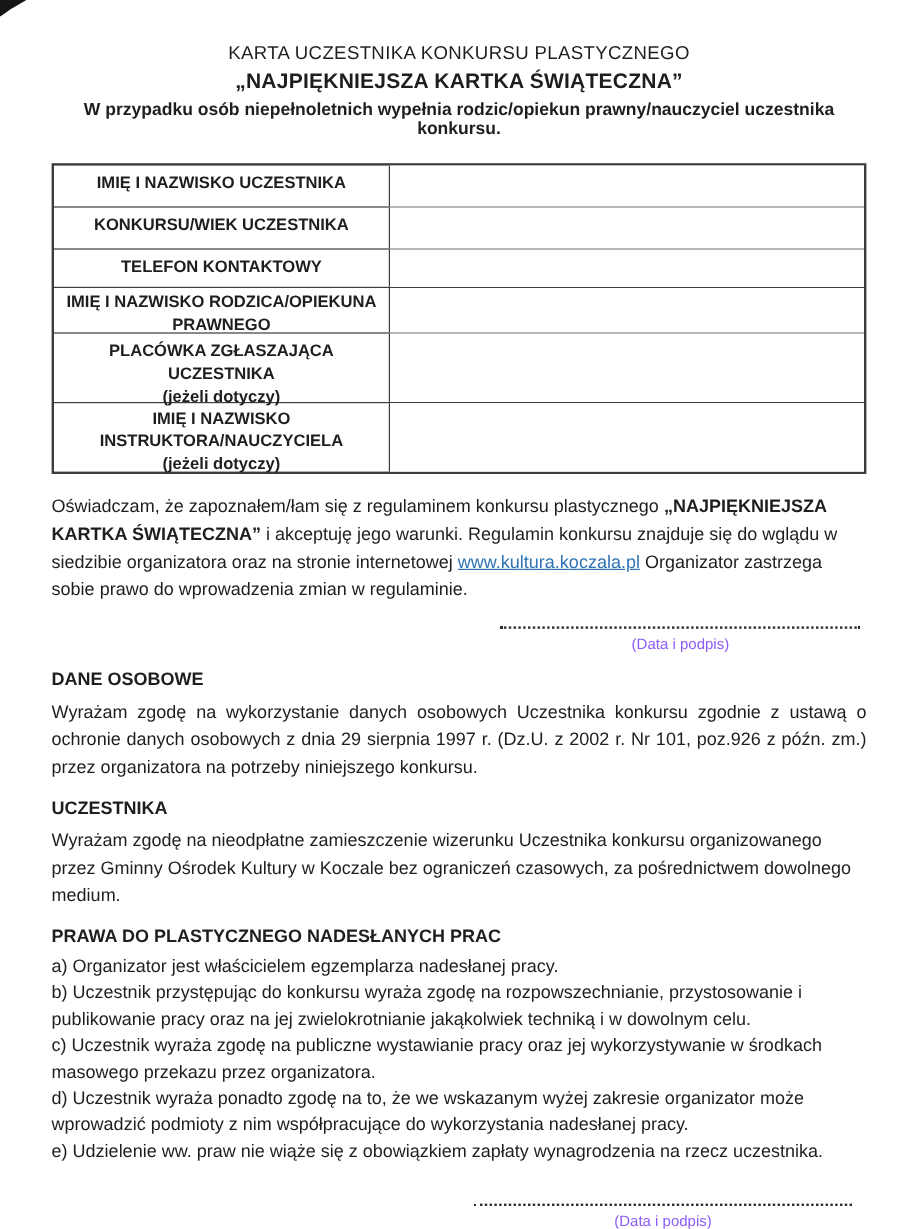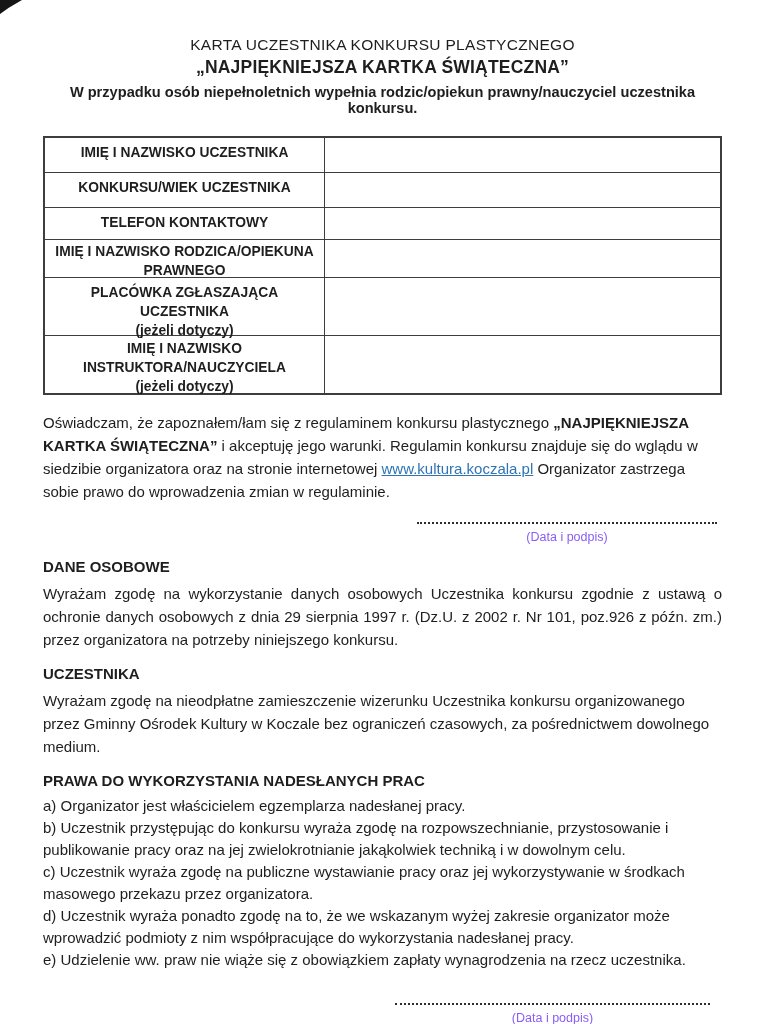--- a/index.html
+++ b/index.html
@@ -135,21 +135,21 @@
     <div class="dotted-line"></div>
     <div class="sig-caption">(Data i podpis)</div>
   </div>
 
   <h3 class="sec-heading">DANE OSOBOWE</h3>
   <p class="sec-body just">Wyrażam zgodę na wykorzystanie danych osobowych Uczestnika konkursu zgodnie z ustawą o ochronie danych osobowych z dnia 29 sierpnia 1997 r. (Dz.U. z 2002 r. Nr 101, poz.926 z późn. zm.) przez organizatora na potrzeby niniejszego konkursu.</p>
 
   <h3 class="sec-heading">UCZESTNIKA</h3>
   <p class="sec-body">Wyrażam zgodę na nieodpłatne zamieszczenie wizerunku Uczestnika konkursu organizowanego przez Gminny Ośrodek Kultury w Koczale bez ograniczeń czasowych, za pośrednictwem dowolnego medium.</p>
 
-  <h3 class="sec-heading">PRAWA DO WYKORZYSTANIA NADESŁANYCH PRAC</h3>
+  <h3 class="sec-heading">PRAWA DO PLASTYCZNEGO NADESŁANYCH PRAC</h3>
   <div class="prawa-items">
     <p class="prawa-item">a) Organizator jest właścicielem egzemplarza nadesłanej pracy.</p>
     <p class="prawa-item">b) Uczestnik przystępując do konkursu wyraża zgodę na rozpowszechnianie, przystosowanie i publikowanie pracy oraz na jej zwielokrotnianie jakąkolwiek techniką i w dowolnym celu.</p>
     <p class="prawa-item">c) Uczestnik wyraża zgodę na publiczne wystawianie pracy oraz jej wykorzystywanie w środkach masowego przekazu przez organizatora.</p>
     <p class="prawa-item">d) Uczestnik wyraża ponadto zgodę na to, że we wskazanym wyżej zakresie organizator może wprowadzić podmioty z nim współpracujące do wykorzystania nadesłanej pracy.</p>
     <p class="prawa-item">e) Udzielenie ww. praw nie wiąże się z obowiązkiem zapłaty wynagrodzenia na rzecz uczestnika.</p>
   </div>
 
   <div class="sig-block sig2">
     <div class="dotted-line"></div>

